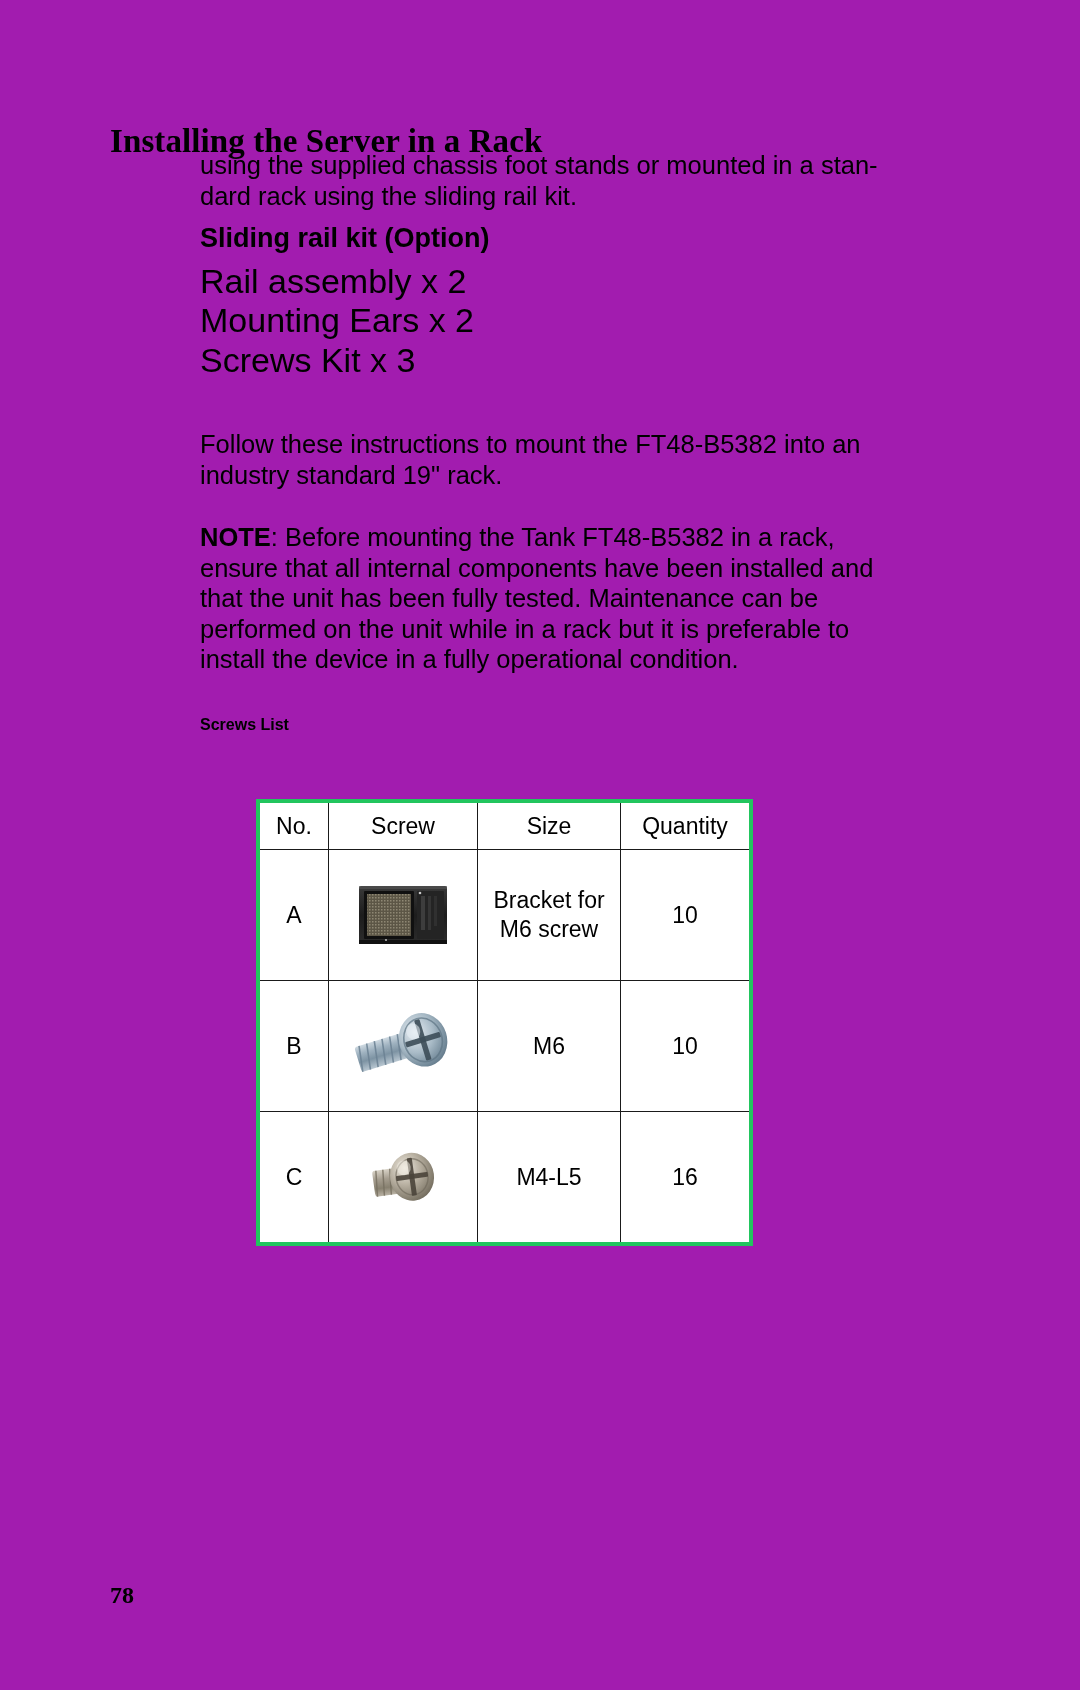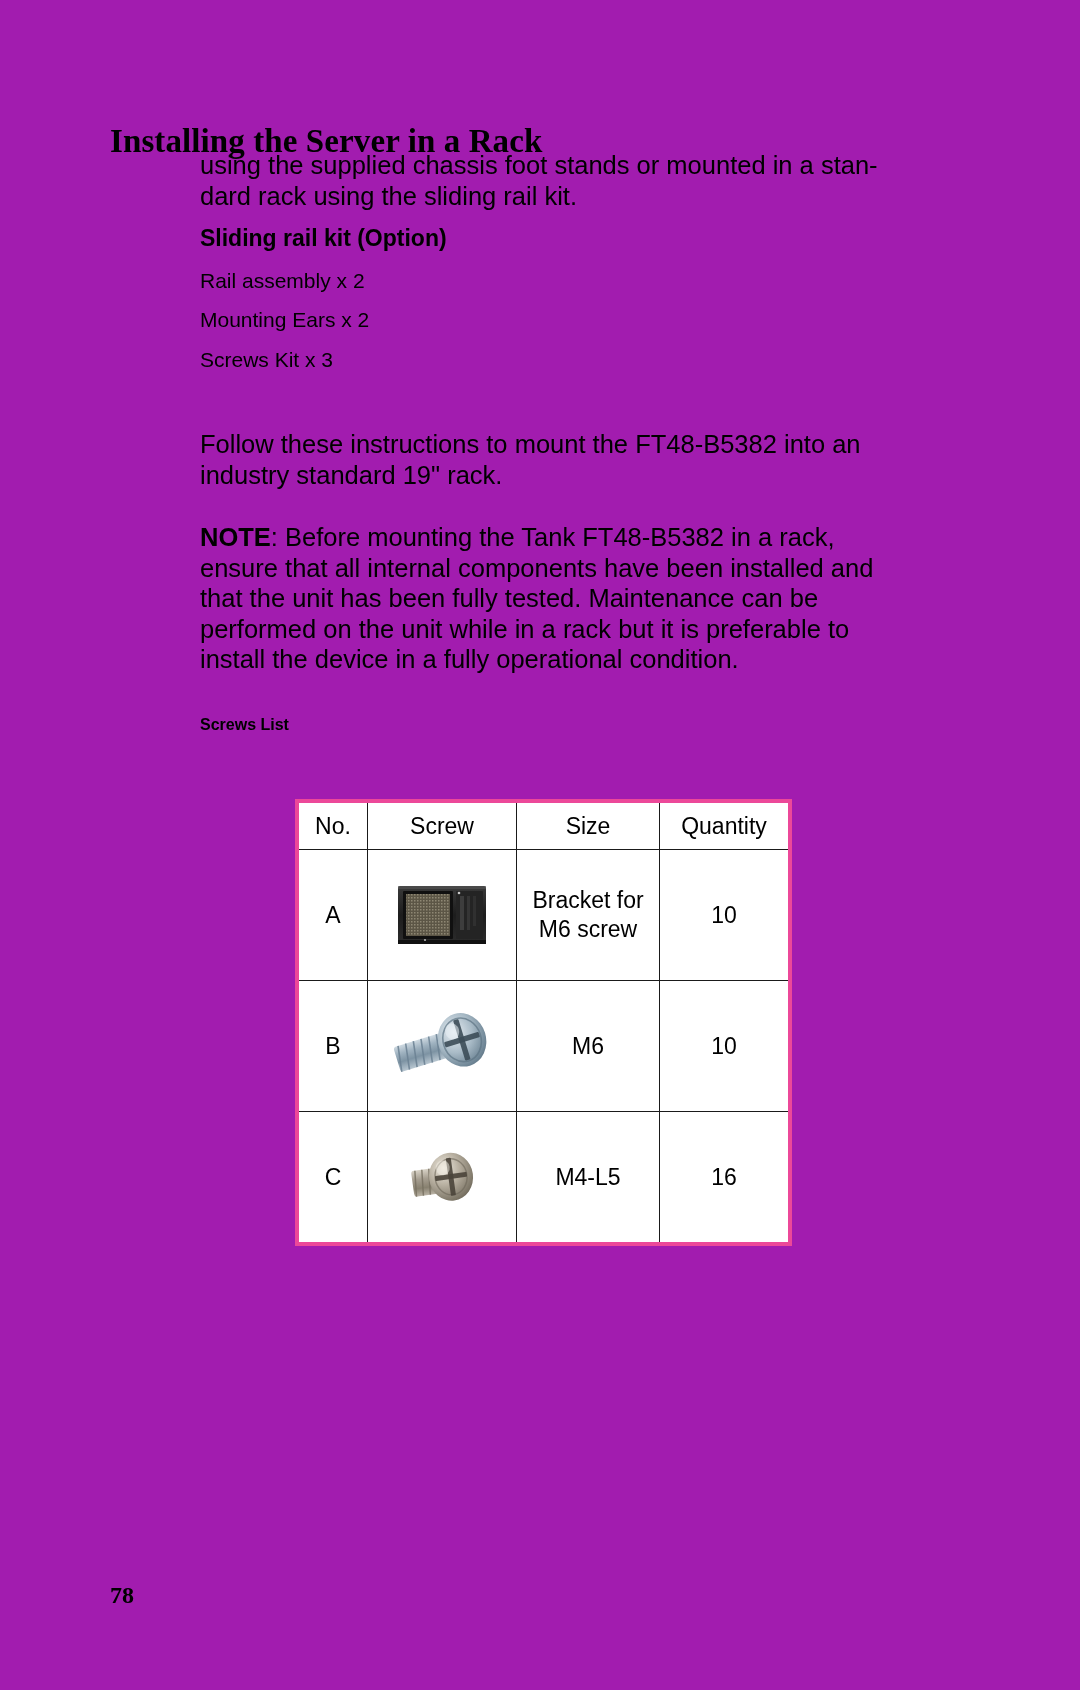--- a/index.html
+++ b/index.html
@@ -43,30 +43,30 @@
     font-family: "Liberation Sans", sans-serif;
     font-size: 25.5px;
     line-height: 30.5px;
     color: #000;
     margin: 0;
   }
   .para .ln { display: block; white-space: pre; }
 
   .subhead {
     font-family: "Liberation Sans", sans-serif;
-    font-size: 23px;
+    font-size: 27px;
     font-weight: bold;
     line-height: 30.5px;
     margin: 0;
     color: #000;
   }
 
   .kititem {
     font-family: "Liberation Sans", sans-serif;
-    font-size: 21px;
+    font-size: 34px;
     line-height: 30.5px;
     margin: 0;
     color: #000;
     white-space: pre;
   }
 
   .gap-a { height: 12px; }
   .gap-b { height: 12px; }
   .gap-c { height: 9px; }
   .gap-d { height: 9px; }
@@ -88,24 +88,23 @@
   
   .screws-table-wrap {
     position: absolute;
     left: 256px;
     top: 799px;
     width: 490px;
   }
   table.screws-table {
     border-collapse: collapse;
     width: 490px;
-    border: 4px solid #ec4899;
+    border: 4px solid #22c55e;
     background: #fff;
     table-layout: fixed;
-    margin-left: 39px;
   }
   table.screws-table td, table.screws-table th {
     border: 1.5px solid #1a1a1a;
     text-align: center;
     vertical-align: middle;
     font-family: "Liberation Sans", sans-serif;
     font-size: 23px;
     font-weight: normal;
     color: #000;
     padding: 0;

